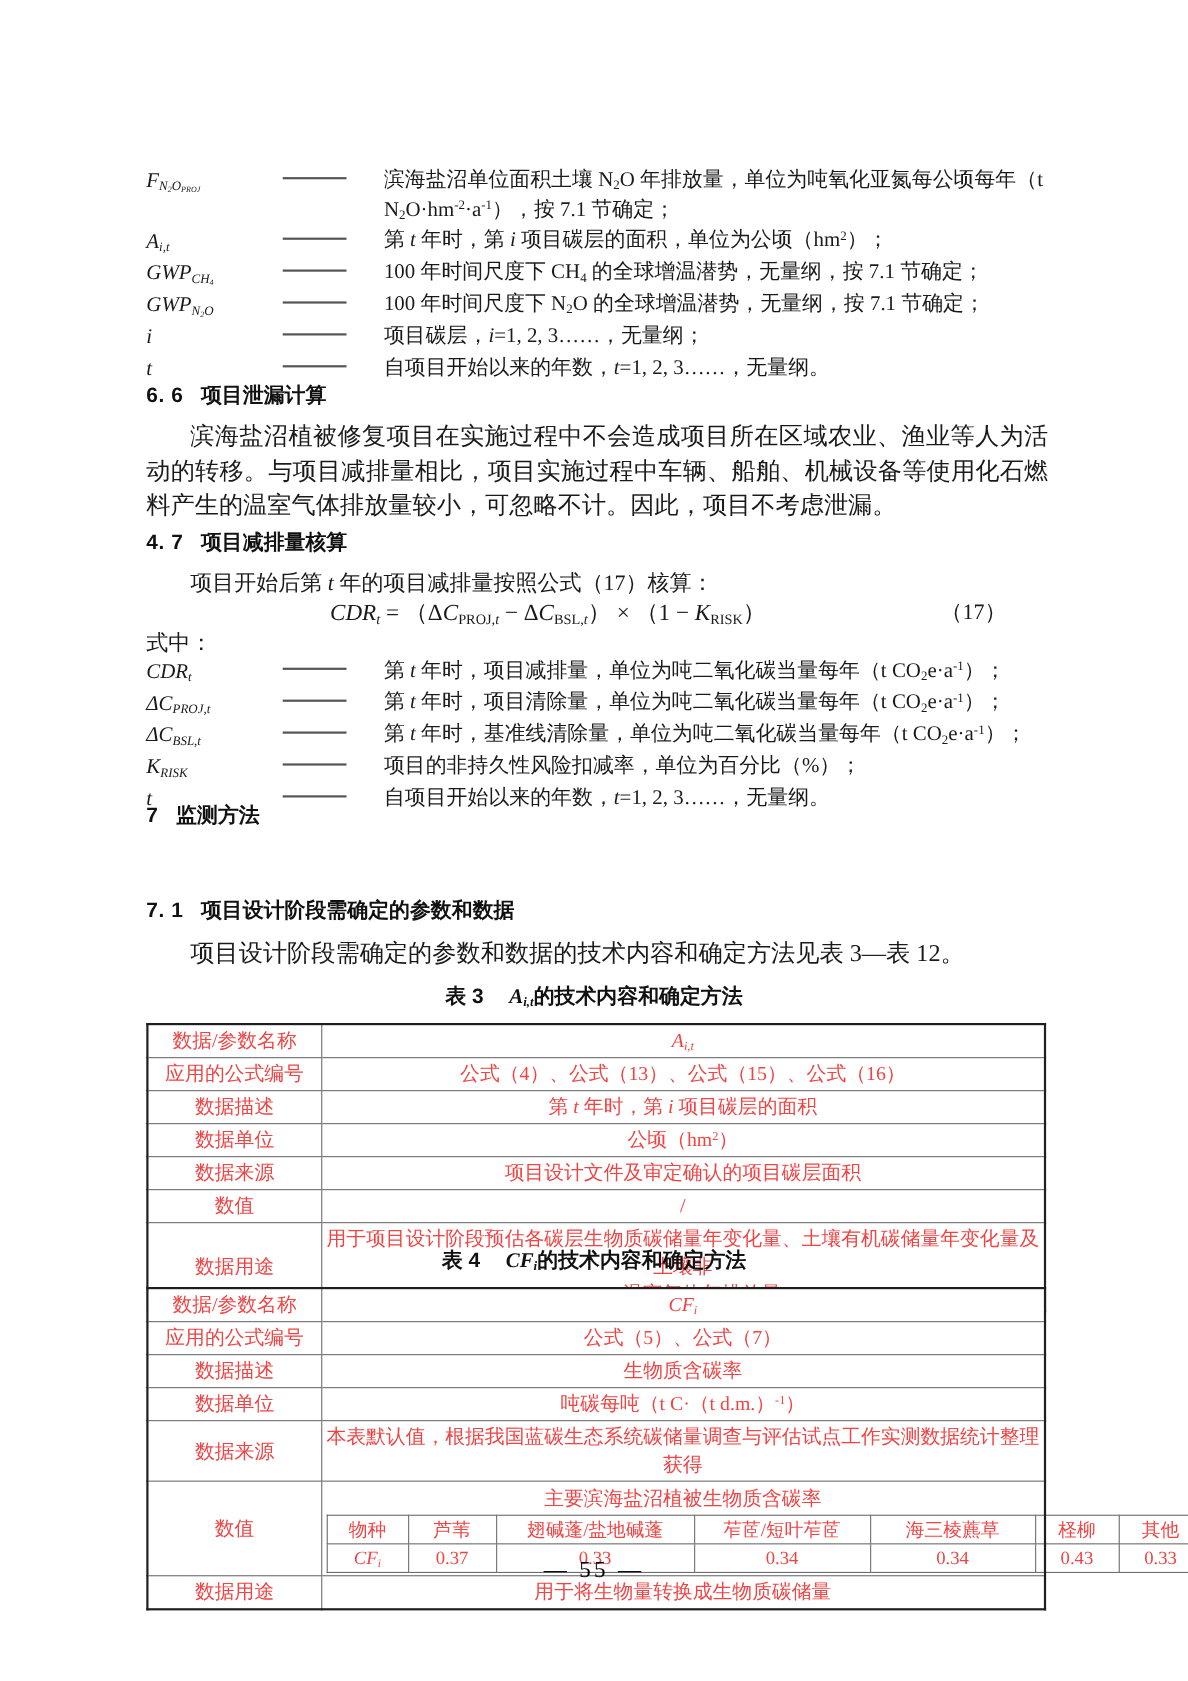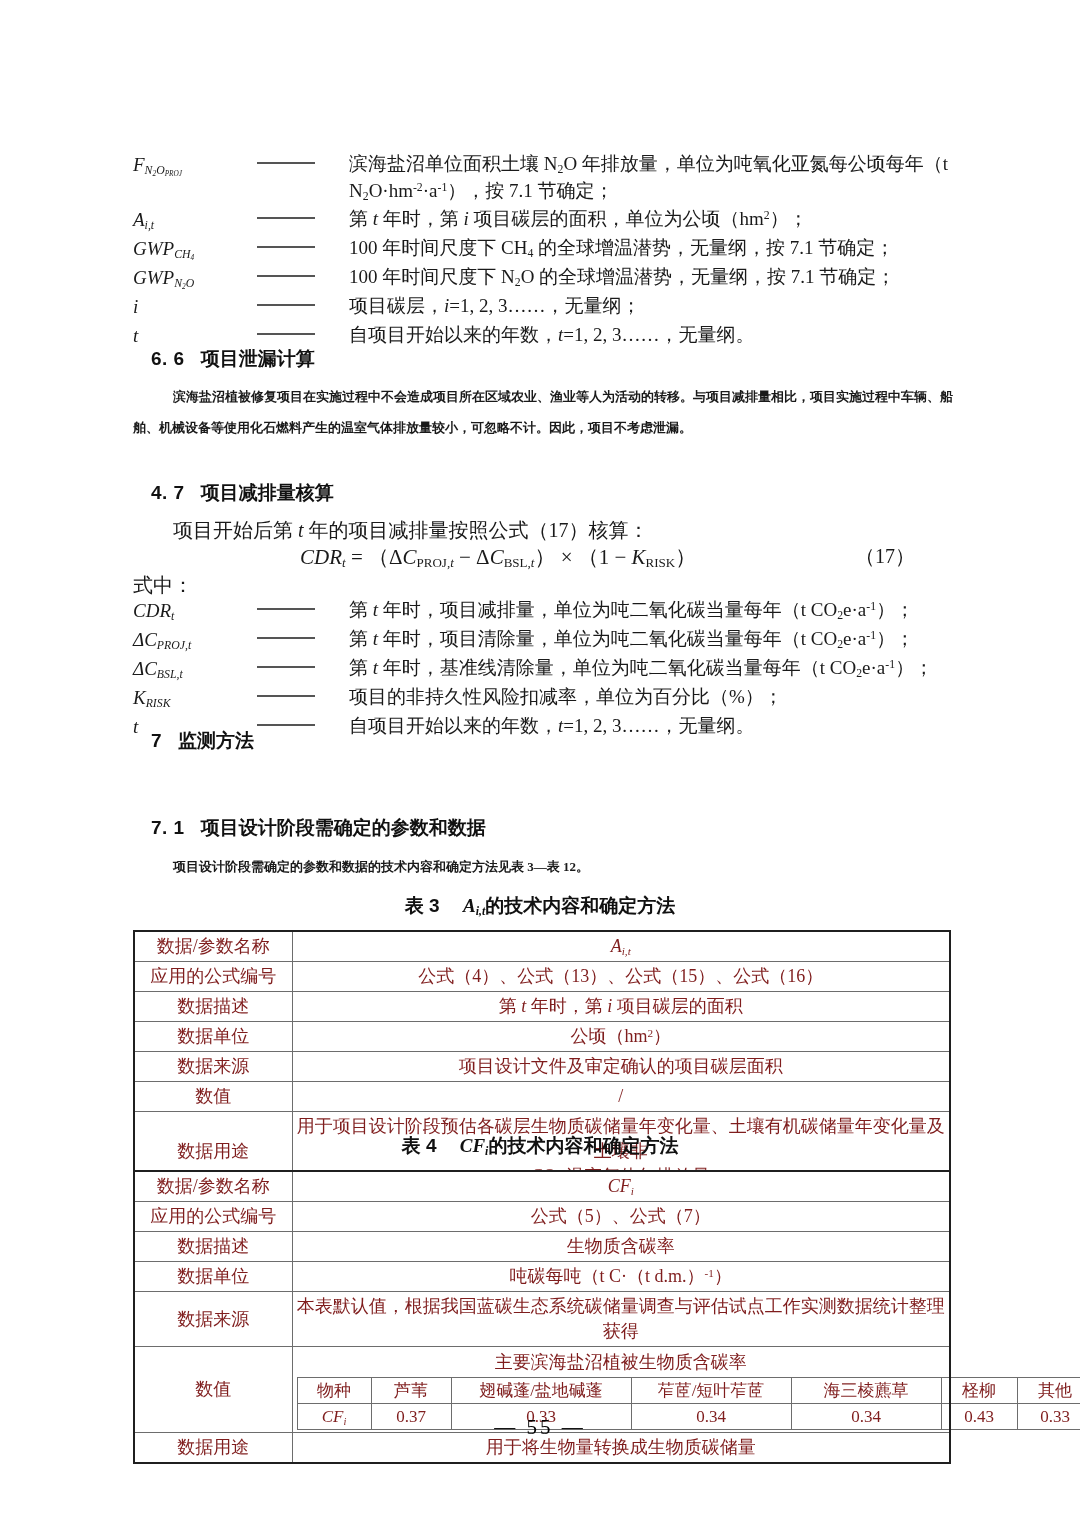--- a/index.html
+++ b/index.html
@@ -71,31 +71,30 @@
 
   
   .h2 {
     position: absolute;
     font-family: "Liberation Sans", "DejaVu Sans", sans-serif;
     font-weight: bold;
     font-size: 19px;
     color: #111;
     white-space: nowrap;
   }
-  .h2 .num { font-weight: bold; letter-spacing: 0.5px; margin-left: 18px; }
+  .h2 .num { font-weight: bold; letter-spacing: 0.5px; }
   .h2 .ttl { margin-left: 16px; }
 
   
   .para {
     position: absolute;
-    font-size: 13px;
+    font-size: 22px;
     line-height: 31px;
     text-align: justify;
     text-justify: inter-ideograph;
-    font-weight: bold;
   }
 
   
   .formula-line {
     position: absolute;
     left: 133px;
     width: 820px;
     font-size: 20px;
     line-height: 30px;
   }
@@ -135,21 +134,21 @@
     table-layout: fixed;
     font-size: 18px;
     background: #fff;
   }
   table.doc td {
     border: 1px solid #6d6d6d;
     padding: 2px 4px;
     text-align: center;
     vertical-align: middle;
     line-height: 25px;
-    color: #7f1d1d;
+    color: #ef4444;
   }
   table.doc {
     border: 2px solid #1f1f1f;
   }
   .lbl { width: 158px; }
 
   
   table.sub {
     border-collapse: collapse;
     table-layout: fixed;

